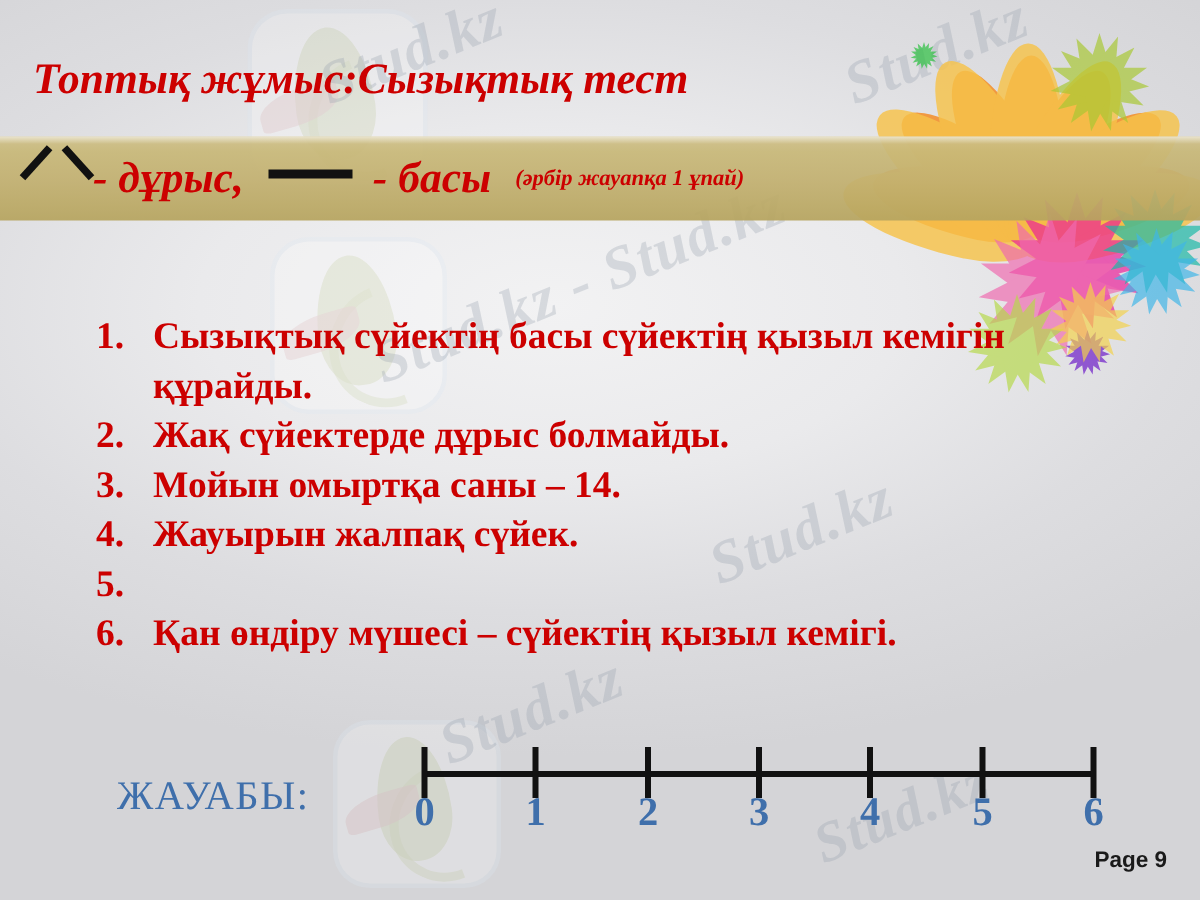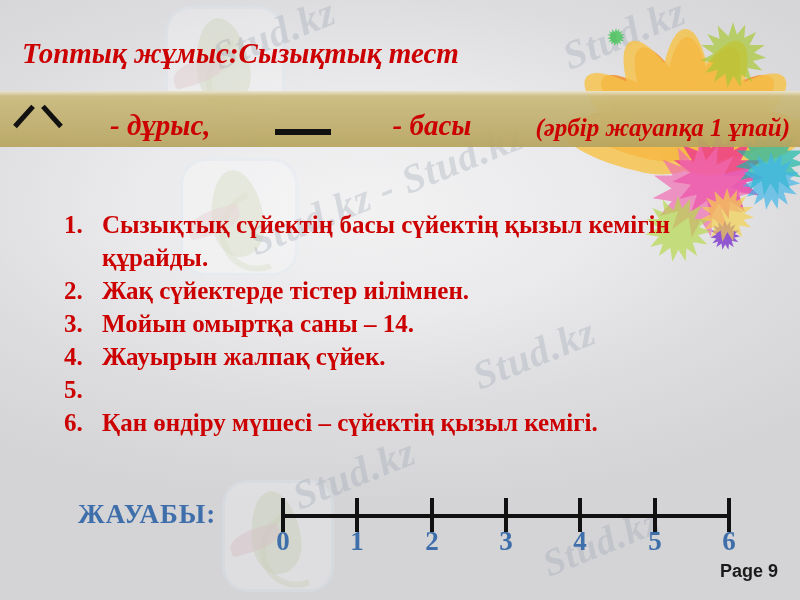--- a/index.html
+++ b/index.html
@@ -139,23 +139,22 @@
     color: #cc0000;
     white-space: nowrap;
   }
 
   #legend {
     position: absolute;
     left: 16px;
     top: 96px;
     height: 46px;
     display: flex;
-    align-items: flex-end;
+    align-items: center;
     white-space: nowrap;
-    gap: 48px;
   }
   #legend .caret {
     width: 44px;
     height: 30px;
     margin-right: 2px;
     position: relative;
     flex: 0 0 auto;
   }
   #legend .caret b {
     position: absolute;
@@ -179,21 +178,21 @@
     width: 56px;
     height: 6px;
     background: #111;
     margin: 0 14px 7px 16px;
     vertical-align: middle;
   }
   #legend .note {
     font-family: "Liberation Serif", serif;
     font-style: italic;
     font-weight: 700;
-    font-size: 25px;
+    font-size: 15px;
     color: #cc0000;
     margin-left: 16px;
   }
 
   
   #questions {
     position: absolute;
     left: 64px;
     top: 208px;
     width: 700px;
@@ -214,23 +213,23 @@
   }
   .q-text {
     flex: 1 1 auto;
     max-width: 580px;
   }
 
   
   #answer-label {
     position: absolute;
     left: 78px;
-    top: 499px;
+    top: 515px;
     font-family: "Liberation Serif", "DejaVu Serif", serif;
-    font-weight: 700;
+    font-weight: 400;
     font-size: 27px;
     letter-spacing: 1px;
     color: #3f6fab;
   }
   #numberline {
     position: absolute;
     left: 283px;
     top: 496px;
     width: 446px;
     height: 56px;
@@ -262,21 +261,21 @@
     color: #3f6fab;
   }
 
   
   #pagenum {
     position: absolute;
     right: 22px;
     bottom: 18px;
     font-family: "Liberation Sans", sans-serif;
     font-weight: 700;
-    font-size: 18px;
+    font-size: 15px;
     color: #1a1a1a;
     text-align: center;
   }
 </style>
 </head>
 <body>
 
 <div id="slide">
 
   <div class="wm-logo" style="left:165px; top:6px; width:120px; height:120px;">
@@ -389,21 +388,21 @@
     <span class="note">(әрбір жауапқа 1 ұпай)</span>
   </div>
 
   <div id="questions">
       <div class="q-row">
         <div class="q-num">1.</div>
         <div class="q-text">Сызықтық сүйектің басы сүйектің қызыл кемігін құрайды.</div>
       </div>
       <div class="q-row">
         <div class="q-num">2.</div>
-        <div class="q-text">Жақ сүйектерде тістер иілімнен.</div>
+        <div class="q-text">Жақ сүйектерде дұрыс болмайды.</div>
       </div>
       <div class="q-row">
         <div class="q-num">3.</div>
         <div class="q-text">Мойын омыртқа саны – 14.</div>
       </div>
       <div class="q-row">
         <div class="q-num">4.</div>
         <div class="q-text">Жауырын жалпақ сүйек.</div>
       </div>
       <div class="q-row">

